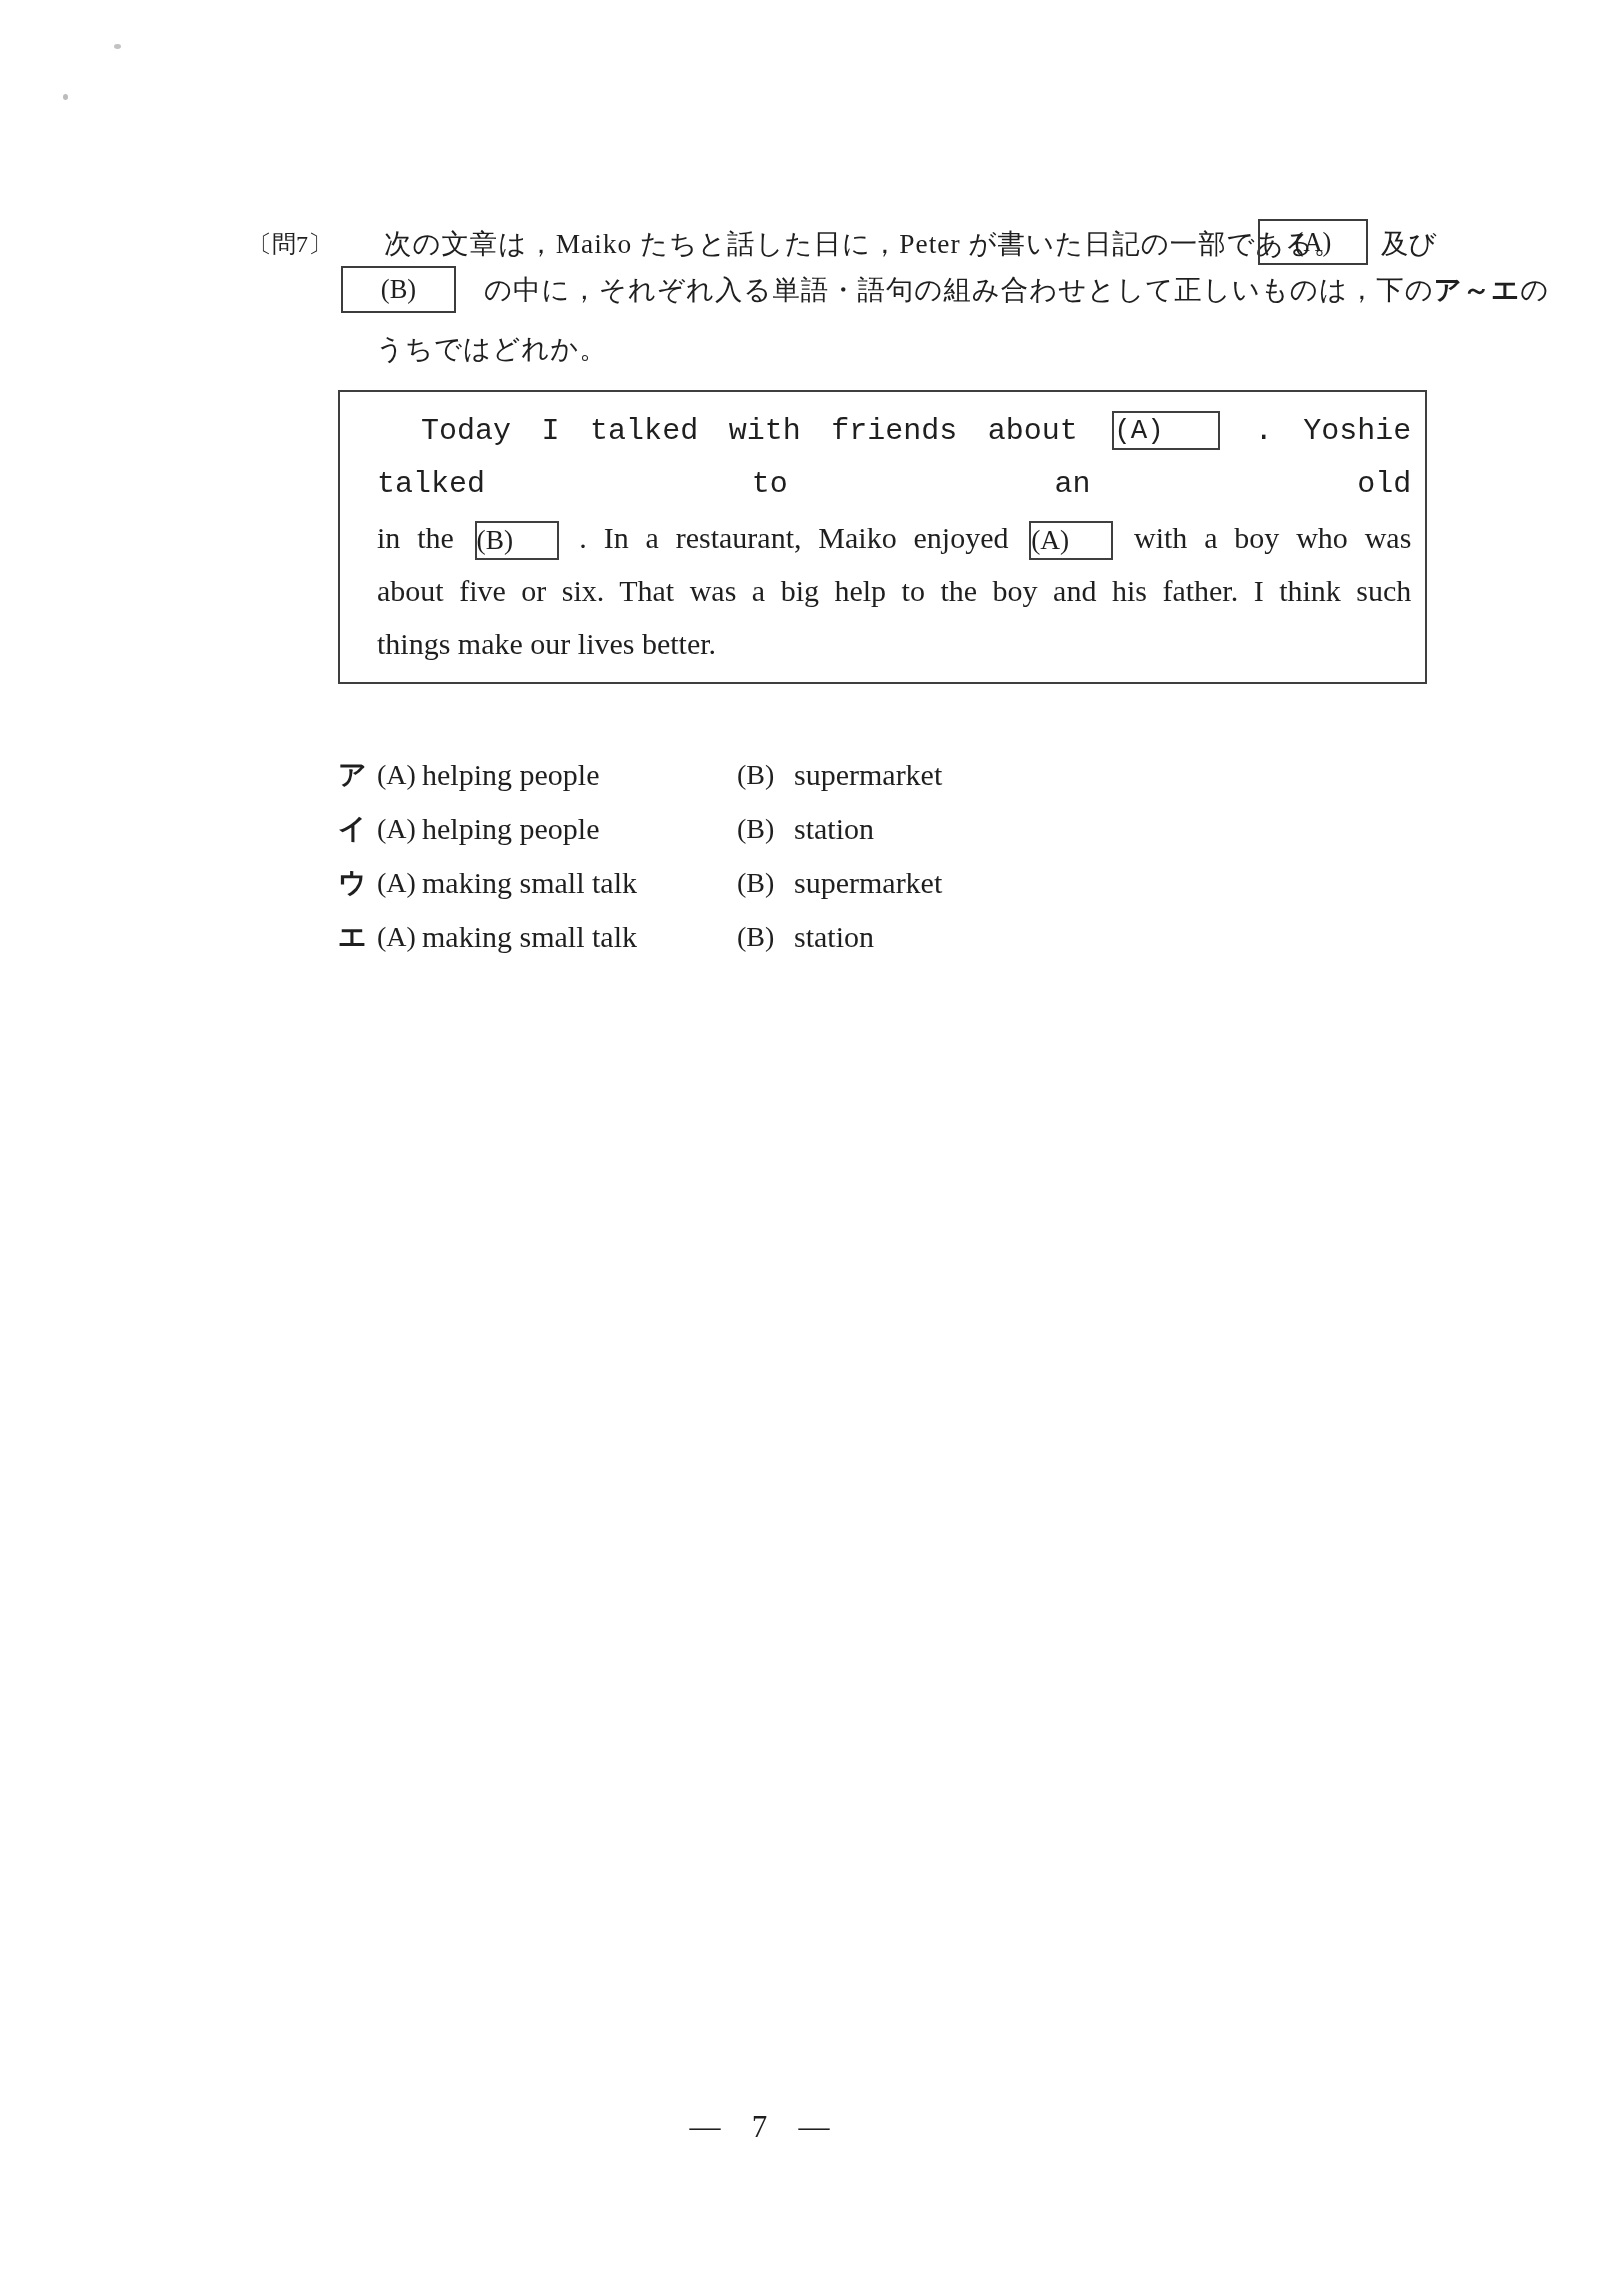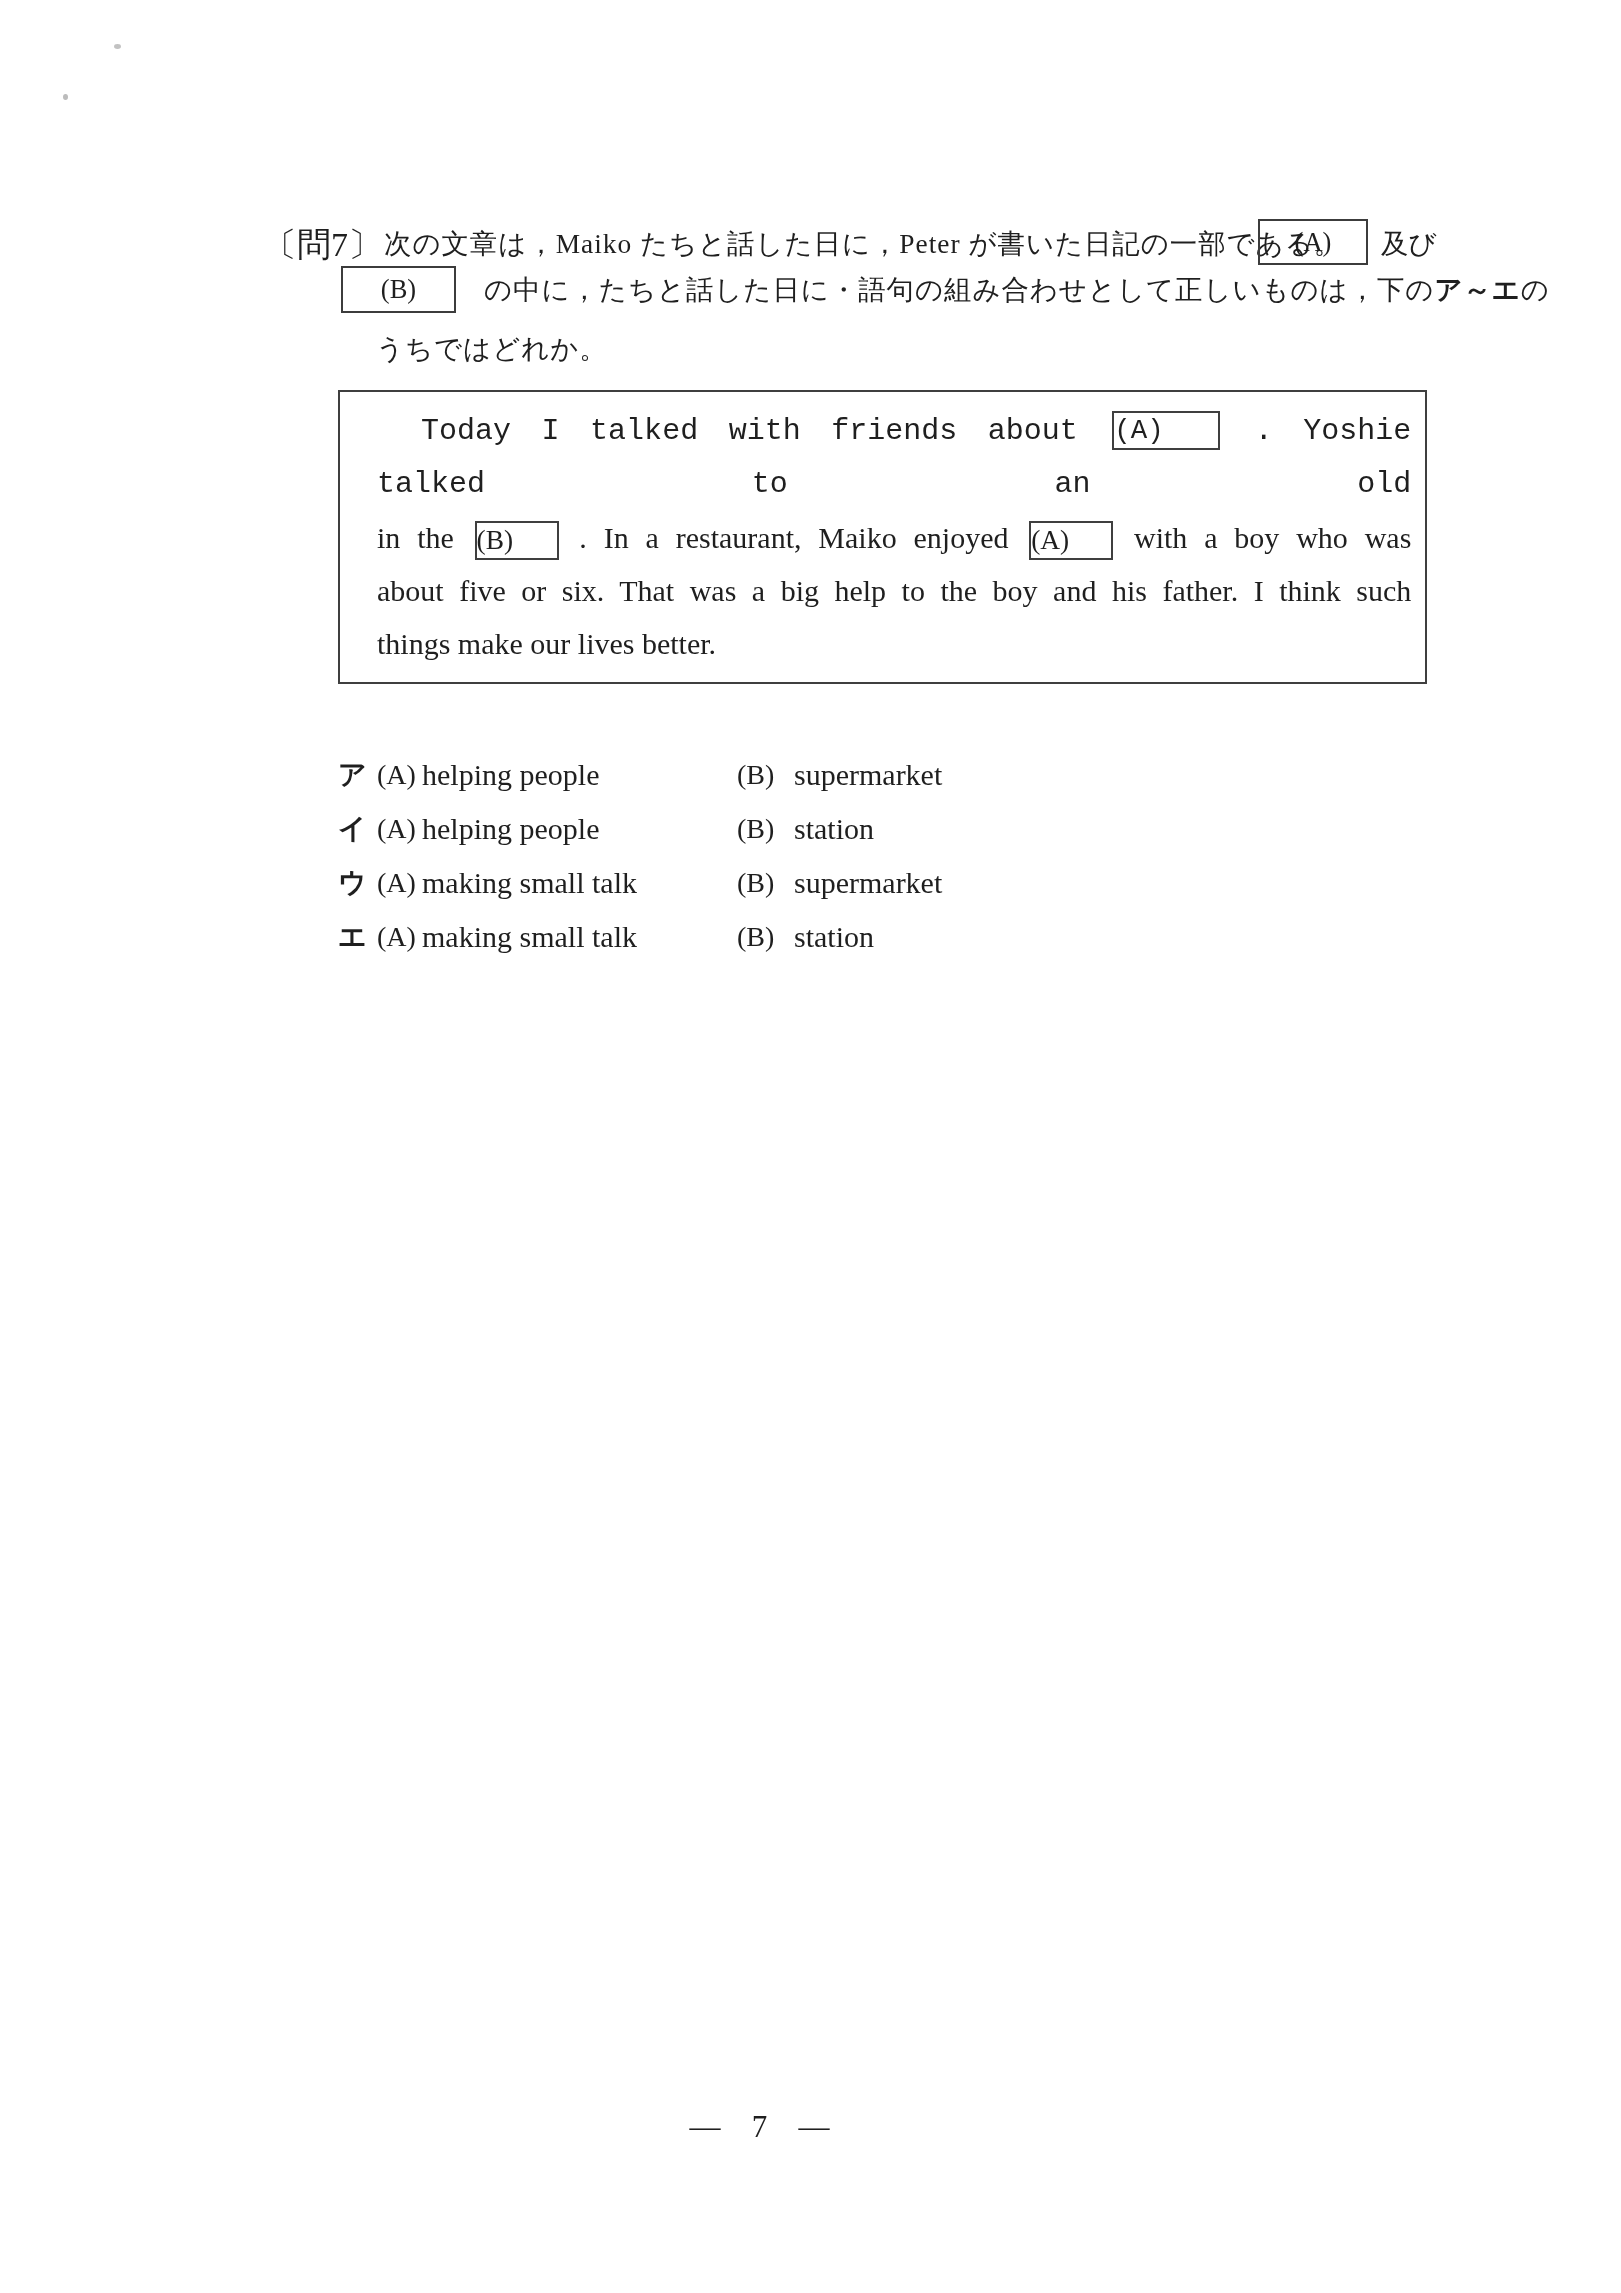--- a/index.html
+++ b/index.html
@@ -8,21 +8,21 @@
     width: 1621px;
     height: 2294px;
     background: #ffffff;
     font-family: "Liberation Serif", serif;
     color: #1f1f1f;
     overflow: hidden;
   }
   .abs { position: absolute; white-space: nowrap; }
 
   
-  .q-label   { left: 263px;  top: 222px; font-size: 34px; line-height: 45px; }
+  .q-label   { left: 248px;  top: 222px; font-size: 24px; line-height: 45px; }
   .q-intro1  { left: 384px;  top: 222px; font-size: 27.4px; line-height: 45px; letter-spacing: 1px; }
   .hbox {
     display: flex; align-items: center; justify-content: center;
     border: 2px solid #3c3c3c; box-sizing: border-box;
     font-size: 26.5px;
   }
   .hbox-a   { left: 1258px; top: 219px; width: 110px; height: 46px; }
   .q-and    { left: 1381px; top: 222px; font-size: 27.4px; line-height: 45px; }
   .hbox-b   { left: 341px;  top: 266px; width: 115px; height: 47px; }
   .q-intro2 { left: 484px;  top: 267px; font-size: 27.4px; line-height: 47px; letter-spacing: 1px; }
@@ -100,21 +100,21 @@
 
   <div class="abs q-label">〔問7〕</div>
   <div class="abs q-intro1">次の文章は，Maiko たちと話した日に，Peter が書いた日記の一部である。</div>
   <div class="abs hbox hbox-a">
     <span>(A)</span>
   </div>
   <div class="abs q-and">及び</div>
   <div class="abs hbox hbox-b">
     <span>(B)</span>
   </div>
-  <div class="abs q-intro2"><span>の中に，たちと話した日に・語句の組み合わせとして正しいものは，下の</span><span class="kata-range">ア～エ</span><span>の</span></div>
+  <div class="abs q-intro2"><span>の中に，それぞれ入る単語・語句の組み合わせとして正しいものは，下の</span><span class="kata-range">ア～エ</span><span>の</span></div>
   <div class="abs q-intro3">うちではどれか。</div>
 
   <div class="diary">
     <div class="dline first">
       <span>Today I talked with friends about</span>
       <span class="dblank">(A)</span>
       <span>. Yoshie talked to an old</span>
     </div>
     <div class="dline">
       <span>in the</span>

